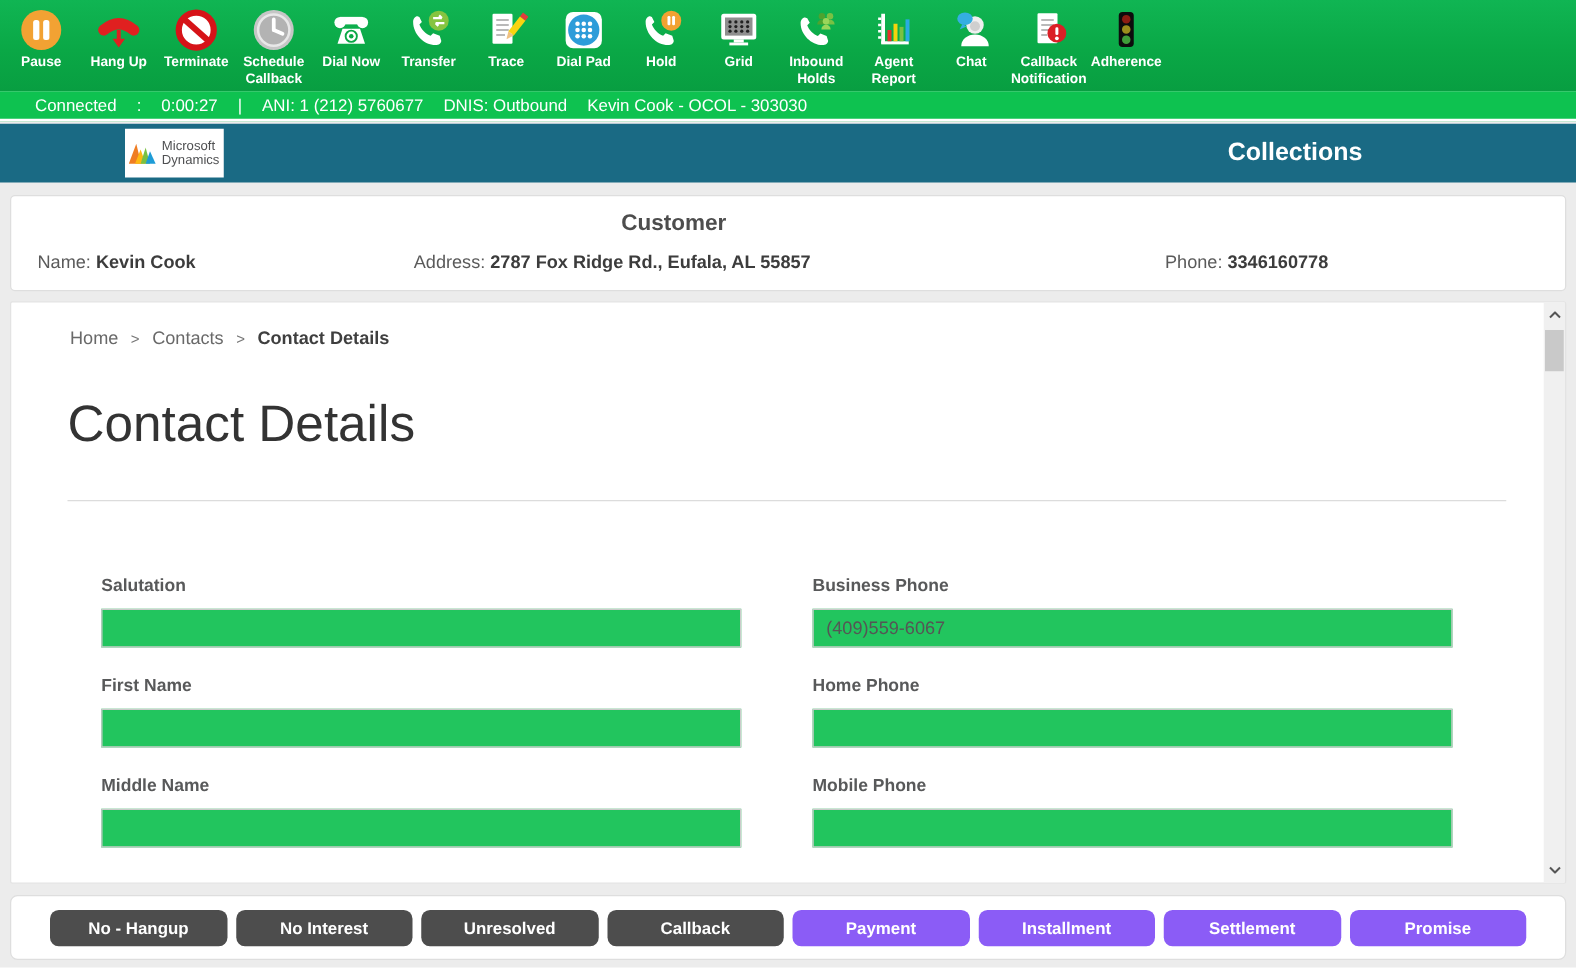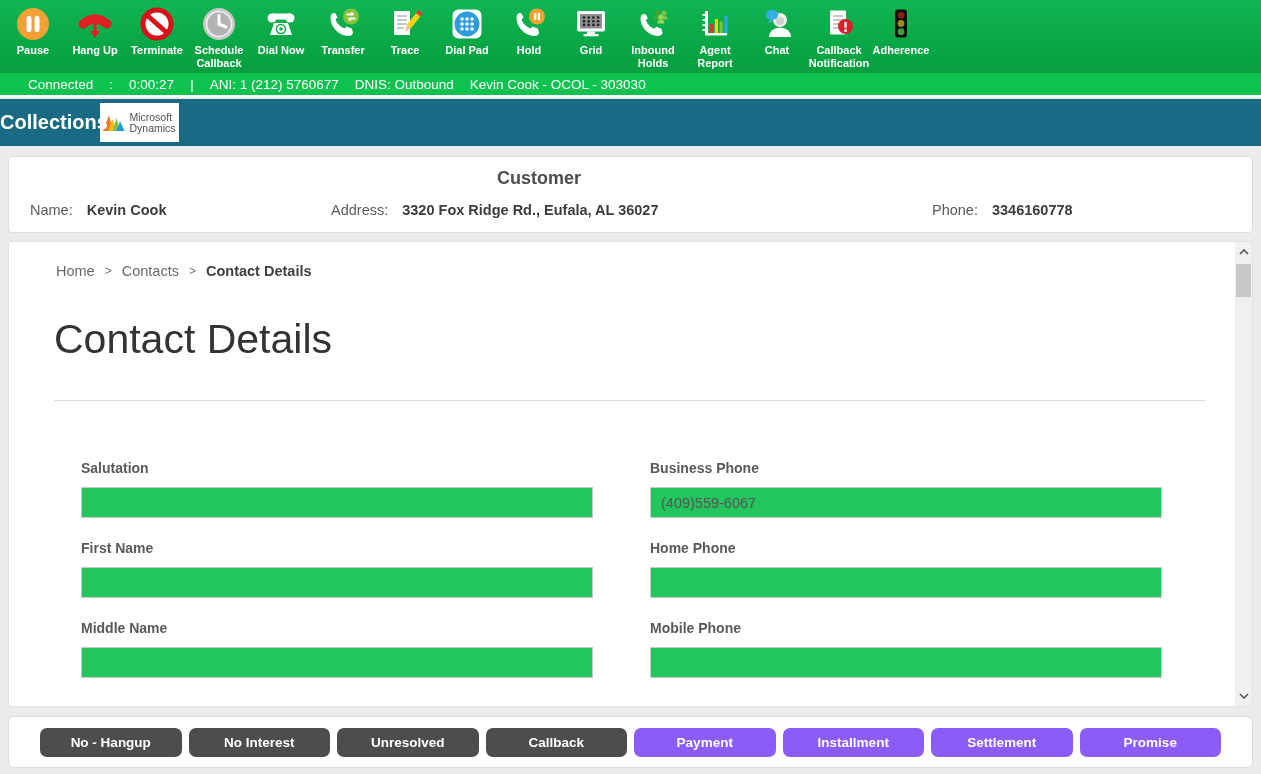--- a/index.html
+++ b/index.html
@@ -28,32 +28,32 @@
   }
 
   
   .appheader { position:absolute; top:99px; left:0; width:100%; height:47px; background:#1a6a84; }
   .logo-box {
     position:absolute; left:100px; top:4px; width:79px; height:39px; background:#fff;
     display:flex; align-items:center; justify-content:center; gap:4px;
   }
   .logo-text { font-size:10.5px; line-height:11px; color:#4f5052; }
   .app-title-wrap { position:absolute; left:0; top:0; width:1090px; height:47px;
-    display:flex; align-items:center; justify-content:flex-start; }
+    display:flex; align-items:center; justify-content:flex-end; }
   .app-title { color:#fff; font-size:20px; font-weight:bold; }
 
   
   .customer-card {
     position:absolute; left:8px; top:156px; width:1245px; height:77px;
     background:#fff; border:1px solid #dedede; border-radius:4px;
   }
   .customer-title-wrap { position:absolute; top:11px; left:0; width:1060px; text-align:center; }
   .customer-title { font-size:18px; font-weight:bold; color:#4d4d4d; }
   .cust-field { position:absolute; top:45px; font-size:14.5px; color:#5a5a5a; }
-  .cust-field b { color:#3c3c3c; margin-left:14px; }
+  .cust-field b { color:#3c3c3c; margin-left:4px; }
   .cf-name { left:21px; } .cf-address { left:322px; } .cf-phone { left:923px; }
 
   
   .main-panel {
     position:absolute; left:8px; top:241px; width:1245px; height:466px;
     background:#fff; border:1px solid #e3e3e3; border-radius:2px;
   }
   .breadcrumb { position:absolute; left:47px; top:21px; display:flex; gap:10px;
     align-items:center; font-size:14.5px; color:#696969; }
   .crumb.link { cursor:pointer; }
@@ -356,21 +356,21 @@
 </div>
 
 <div class="customer-card">
   <div class="customer-title-wrap">
     <span class="customer-title">Customer</span>
   </div>
   <div class="cust-field cf-name">
     <span>Name:</span><b>Kevin Cook</b>
   </div>
   <div class="cust-field cf-address">
-    <span>Address:</span><b>3320 Fox Ridge Rd., Eufala, AL 36027</b>
+    <span>Address:</span><b>2787 Fox Ridge Rd., Eufala, AL 55857</b>
   </div>
   <div class="cust-field cf-phone">
     <span>Phone:</span><b>3346160778</b>
   </div>
 </div>
 
 <div class="main-panel">
 
   <div class="breadcrumb">
     <span class="crumb link">Home</span>

